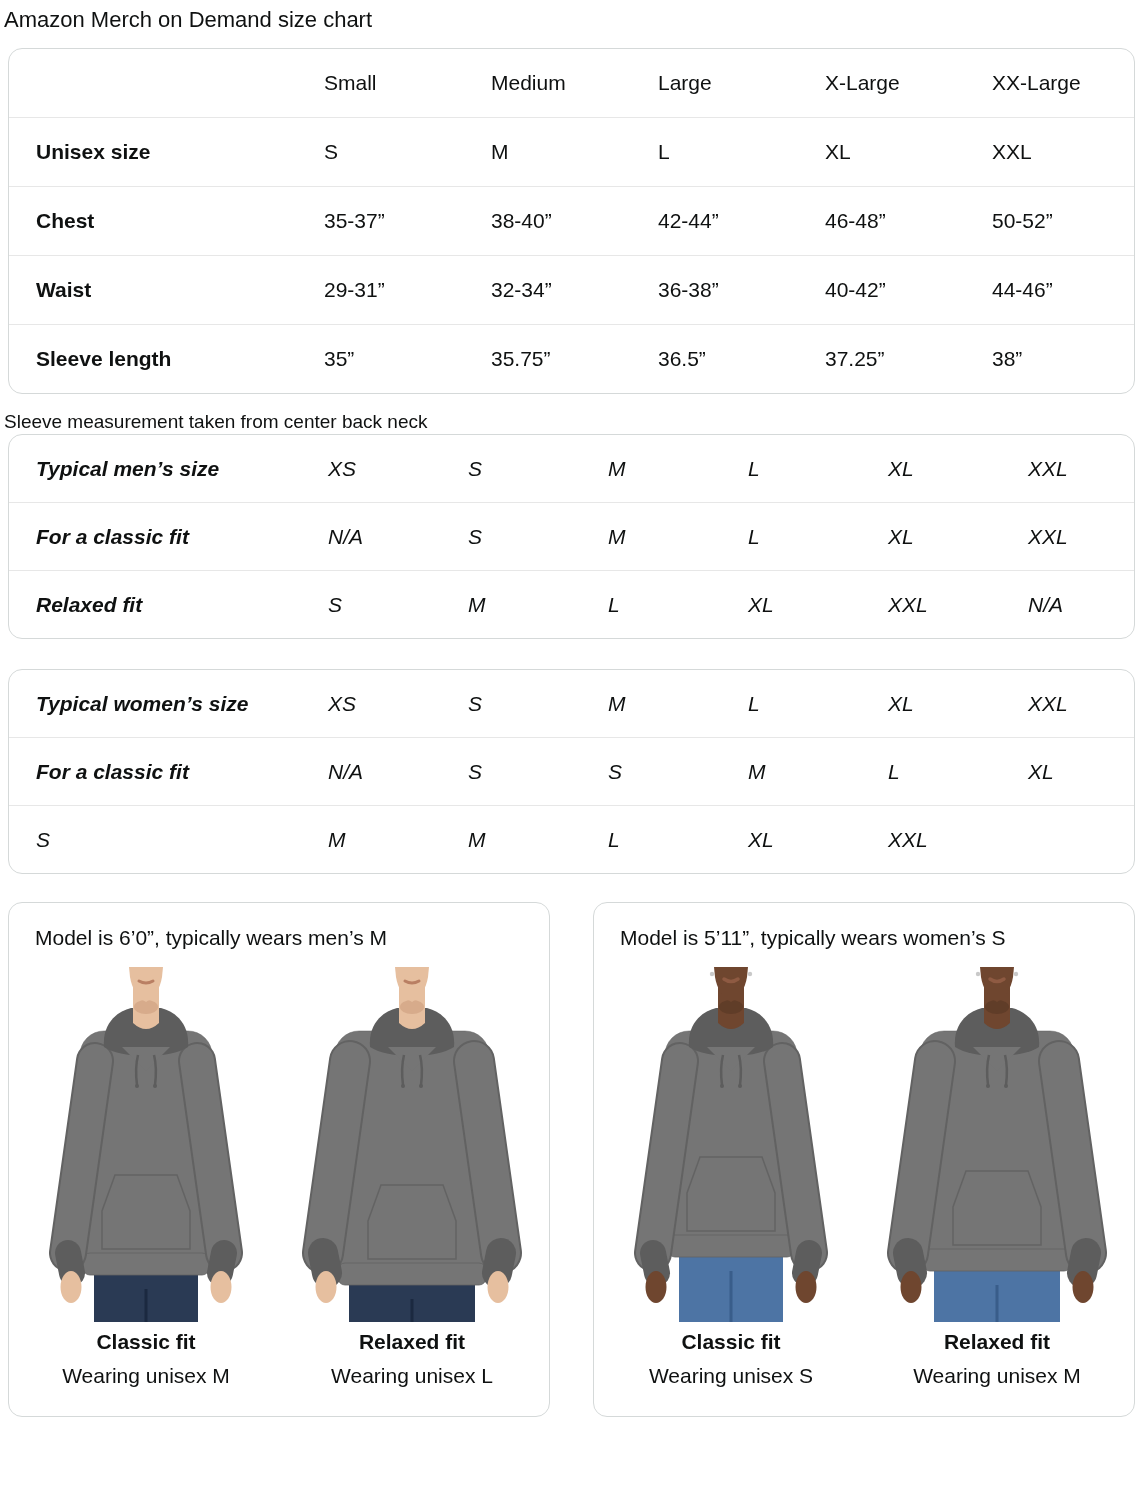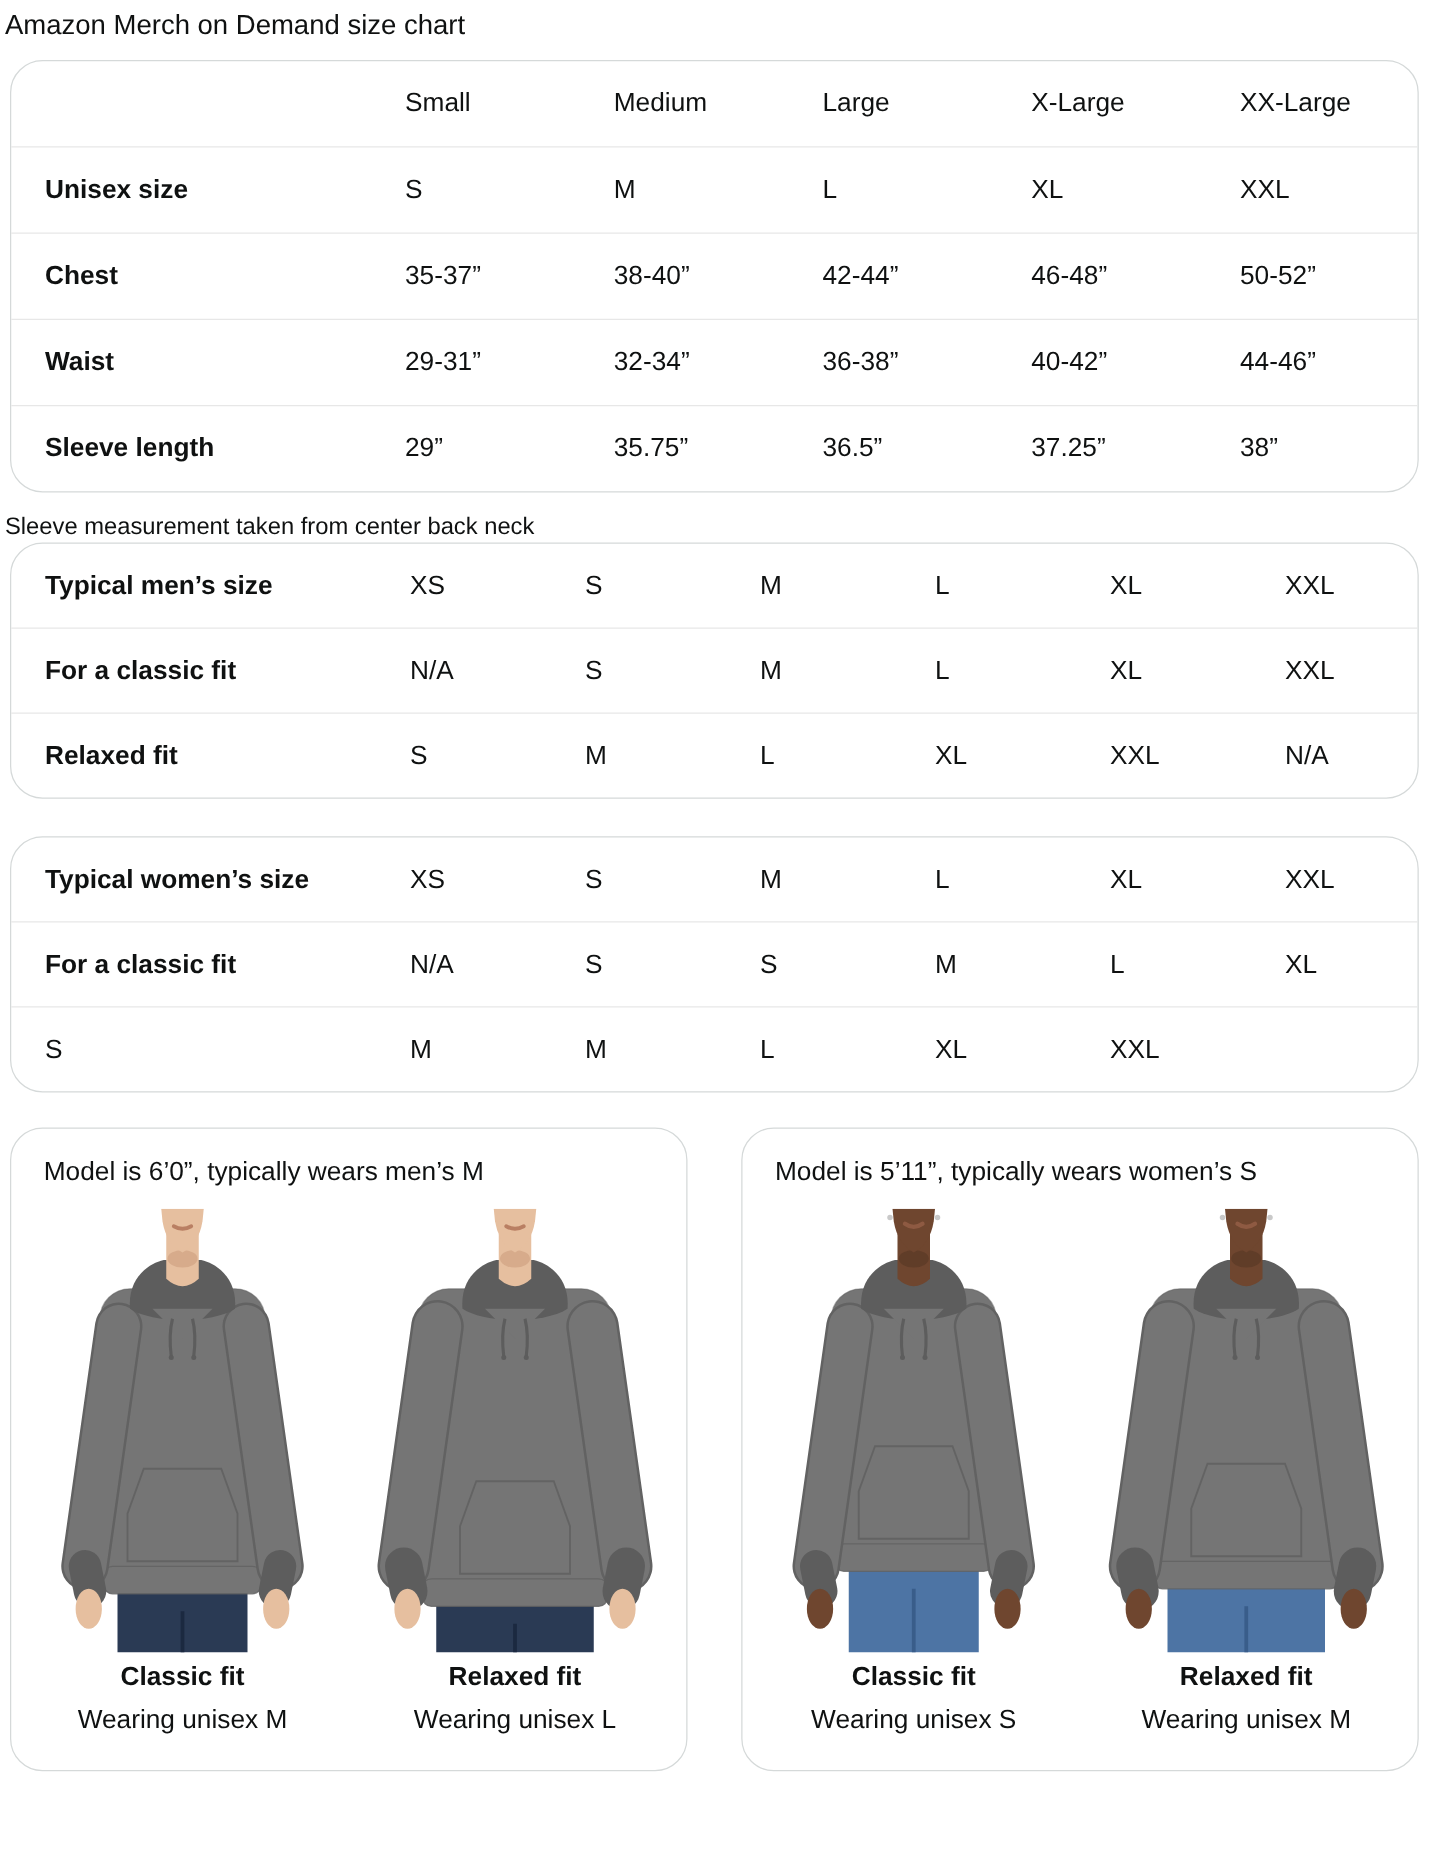--- a/index.html
+++ b/index.html
@@ -5,28 +5,28 @@
   html,body{margin:0;padding:0;background:#fff;}
   body{
     font-family:"Liberation Sans", sans-serif;
     color:#0f1111;
     width:1143px;
   }
   .page{width:1143px;min-height:1500px;padding:6px 8px 10px;box-sizing:border-box;}
 
   .title{font-size:22px;line-height:27px;margin:0 0 15px -4px;font-weight:400;}
 
-  .card{border:1px solid #d5d9d9;border-radius:26px;background:#fff;}
+  .card{border:1px solid #d5d9d9;border-radius:14px;background:#fff;}
 
   .table .t-row{
     display:grid;align-items:center;
     padding-left:27px;font-size:21px;line-height:26px;
   }
   #size-table .t-row{grid-template-columns:288px repeat(4,167px) 1fr;min-height:68px;}
-  .fit-table .t-row{grid-template-columns:292px repeat(5,140px) 1fr;min-height:67px;}
+  .fit-table .t-row{grid-template-columns:292px repeat(5,140px) 1fr;min-height:67px;font-style:italic;}
   .t-row + .t-row{border-top:1px solid #e7e7e7;}
   .tl{font-weight:700;}
   .th,.td{font-weight:400;}
 
   .note{font-size:19px;line-height:24px;margin:16px 0 0 -4px;}
   .section-heading{font-size:22px;line-height:27px;margin:38px 0 18px -4px;font-weight:400;}
   #fit-table-women{margin-top:30px;}
 
   .panels{display:flex;gap:43px;margin-top:28px;}
   .panel{flex:1;padding:22px 0 28px;}
@@ -73,21 +73,21 @@
       <div class="t-row">
         <span class="tl">Waist</span>
         <span class="td">29-31”</span>
         <span class="td">32-34”</span>
         <span class="td">36-38”</span>
         <span class="td">40-42”</span>
         <span class="td">44-46”</span>
       </div>
       <div class="t-row">
         <span class="tl">Sleeve length</span>
-        <span class="td">29”</span>
+        <span class="td">35”</span>
         <span class="td">35.75”</span>
         <span class="td">36.5”</span>
         <span class="td">37.25”</span>
         <span class="td">38”</span>
       </div>
     </section>
 
   <div class="note">Sleeve measurement taken from center back neck</div>
 
 

